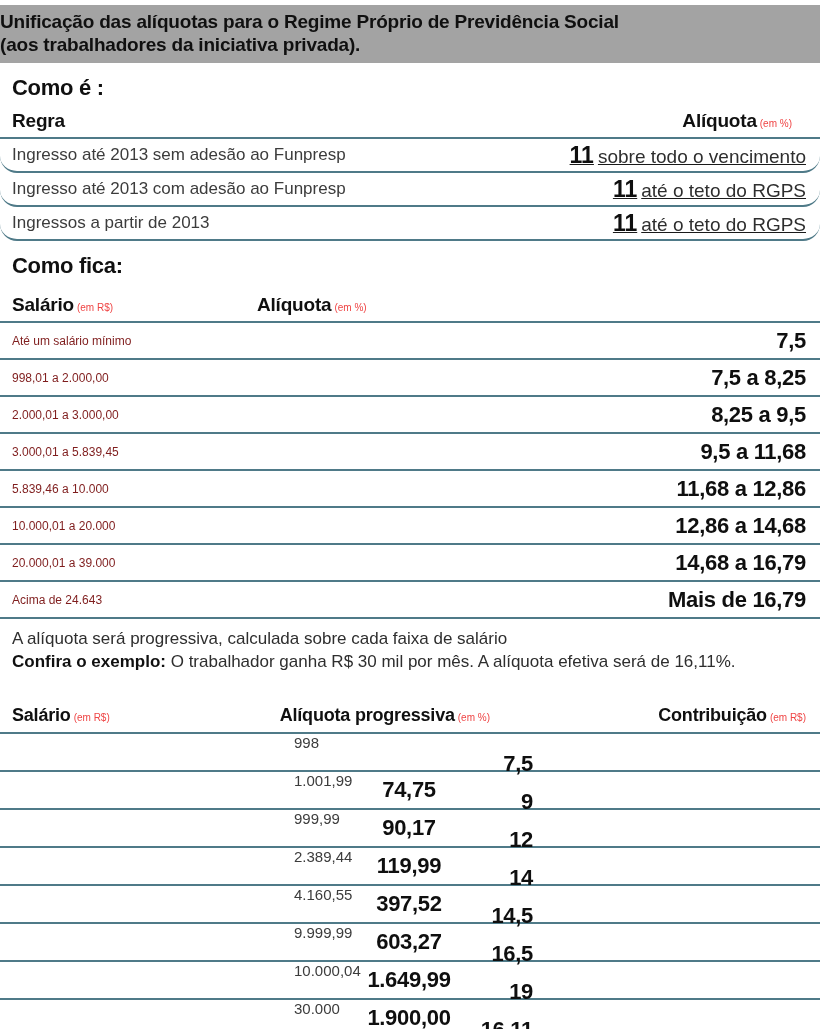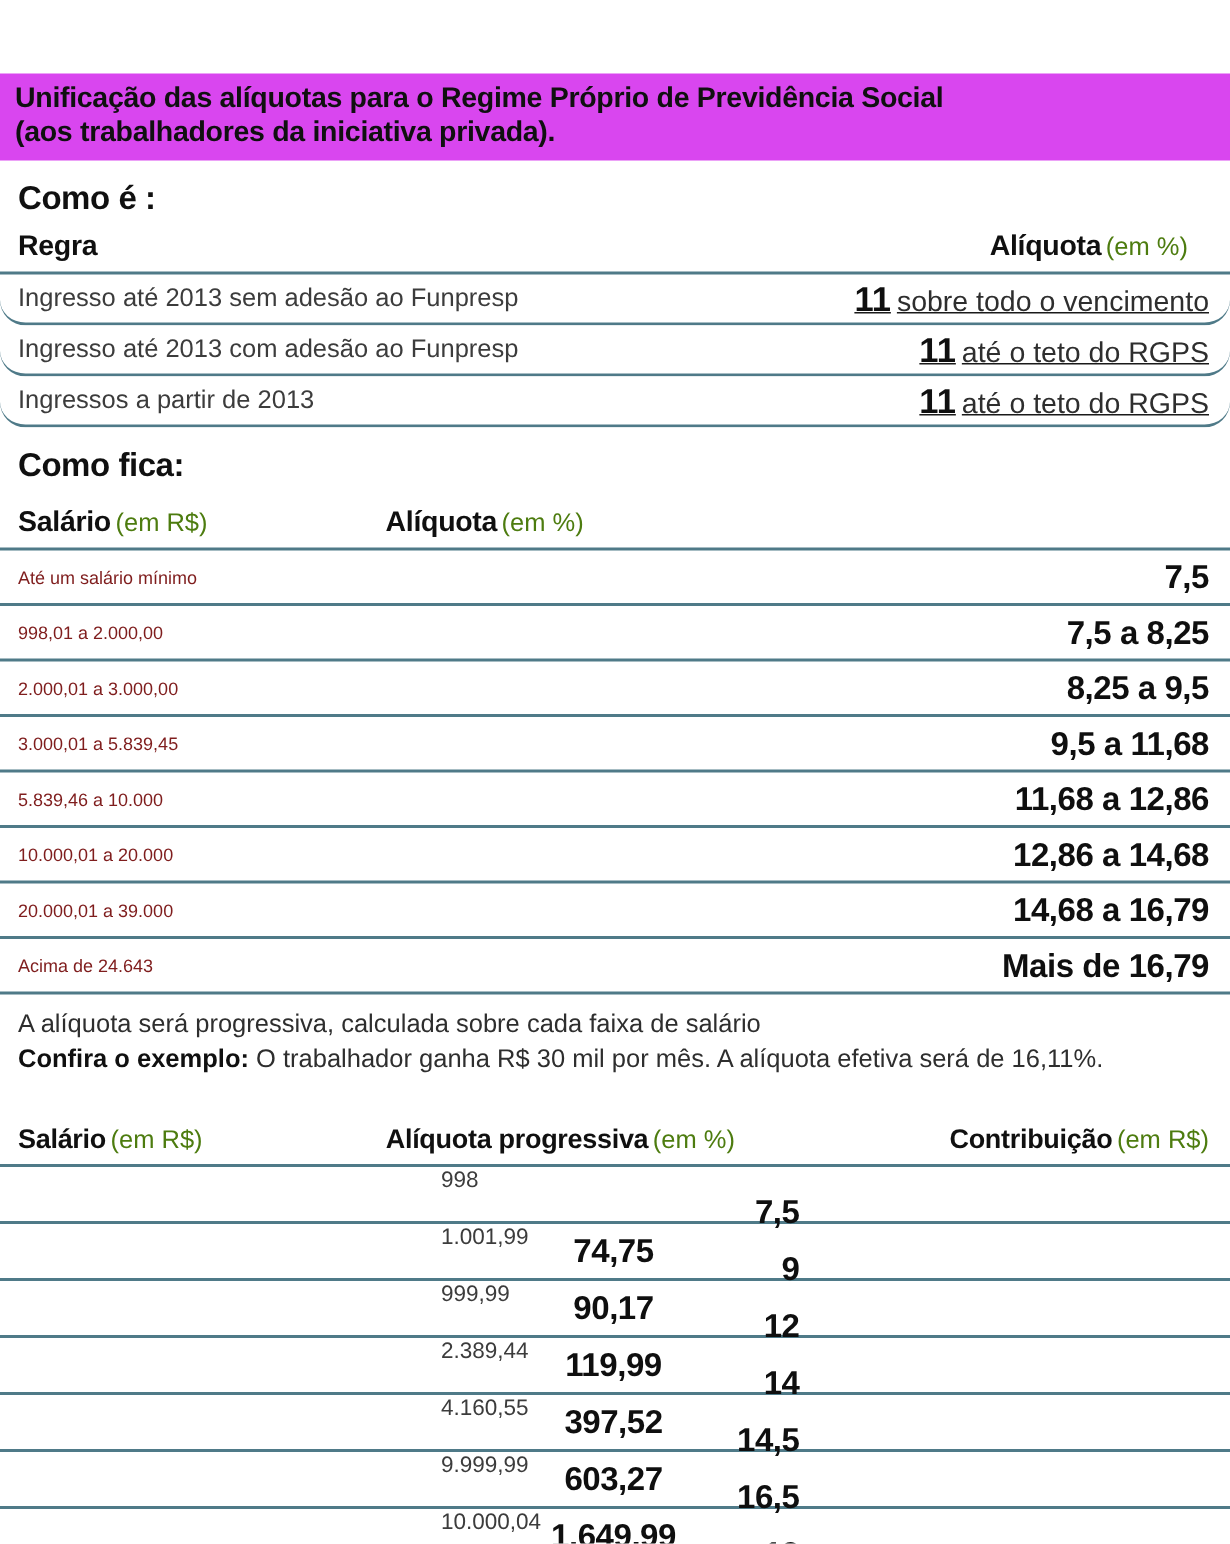--- a/index.html
+++ b/index.html
@@ -8,39 +8,38 @@
     width: 820px; height: 1029px; overflow: hidden;
     font-family: "Liberation Sans", "DejaVu Sans", sans-serif;
     font-stretch: condensed;
     color: #1a1a1a;
     position: relative;
   }
   .page { padding-top: 5px; }
 
   
   .titlebar {
-    background: #d946ef;
-    padding: 5px 12px 7px 10px;
+    background: #a3a3a3;
+    padding: 5px 12px 7px 0;
     font-weight: bold; font-size: 19px; line-height: 23px;
     color: #101010;
     letter-spacing: -0.2px;
-    margin-top: 44px;
   }
 
   .section-heading {
     font-weight: bold; font-size: 22px; color: #101010;
     margin: 12px 0 0 12px;
     letter-spacing: -0.3px;
   }
 
   .rule-line { border-bottom: 2px solid #4f7a88; }
 
   
   .hdr-bold { font-weight: bold; font-size: 19px; color: #101010; letter-spacing: -0.2px; }
-  .hdr-unit { font-weight: normal; font-size: 17px; color: #4d7c0f; margin-left: 3px; }
+  .hdr-unit { font-weight: normal; font-size: 10px; color: #ef4444; margin-left: 3px; }
 
   
   .t1-header {
     display: flex; justify-content: space-between; align-items: baseline;
     padding: 9px 28px 5px 12px;
   }
   .t1-row {
     display: flex; justify-content: space-between; align-items: baseline;
     height: 34px; padding: 0 14px 0 12px; border-radius: 17px;
   }

